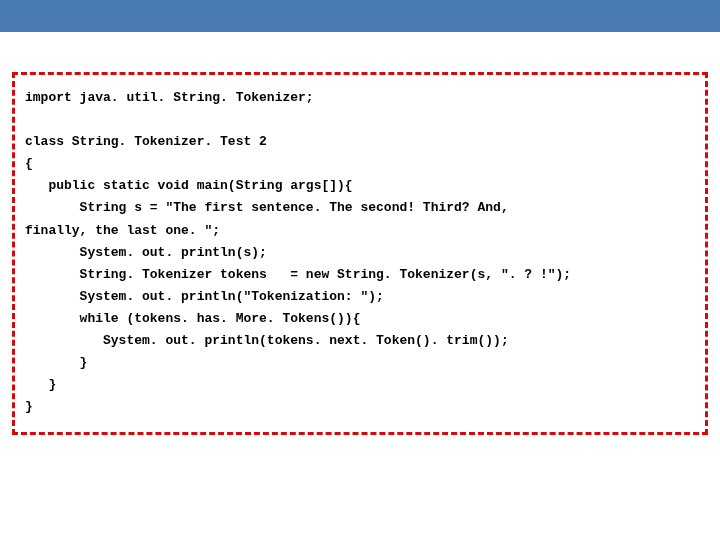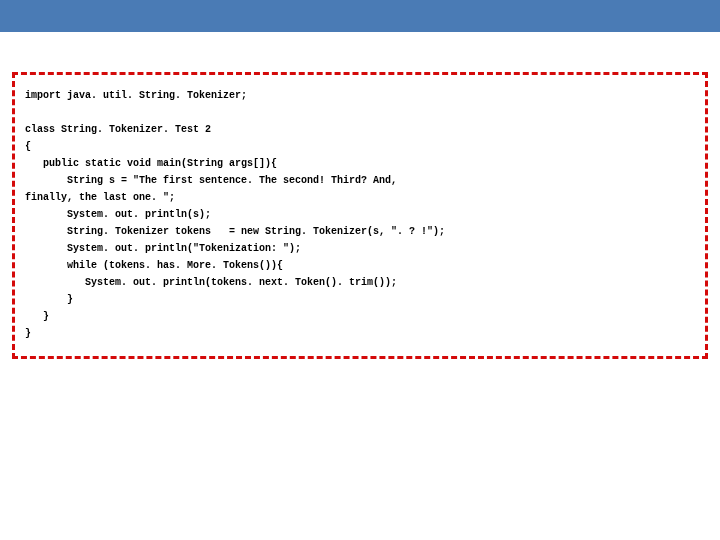--- a/index.html
+++ b/index.html
@@ -14,21 +14,21 @@
   .top-bar {
     width: 100%;
     height: 32px;
     background: #4a7bb5;
   }
   .code-box {
     margin: 40px 12px 0 12px;
     border: 3px dashed #d40a0a;
     padding: 12px 10px 14px 10px;
     box-sizing: border-box;
-    font-size: 10px;
+    font-size: 13px;
     line-height: 1.7;
     font-weight: bold;
     color: #000;
     white-space: pre-wrap;
   }
 </style>
 </head>
 <body>
 
 <div class="top-bar"></div>

